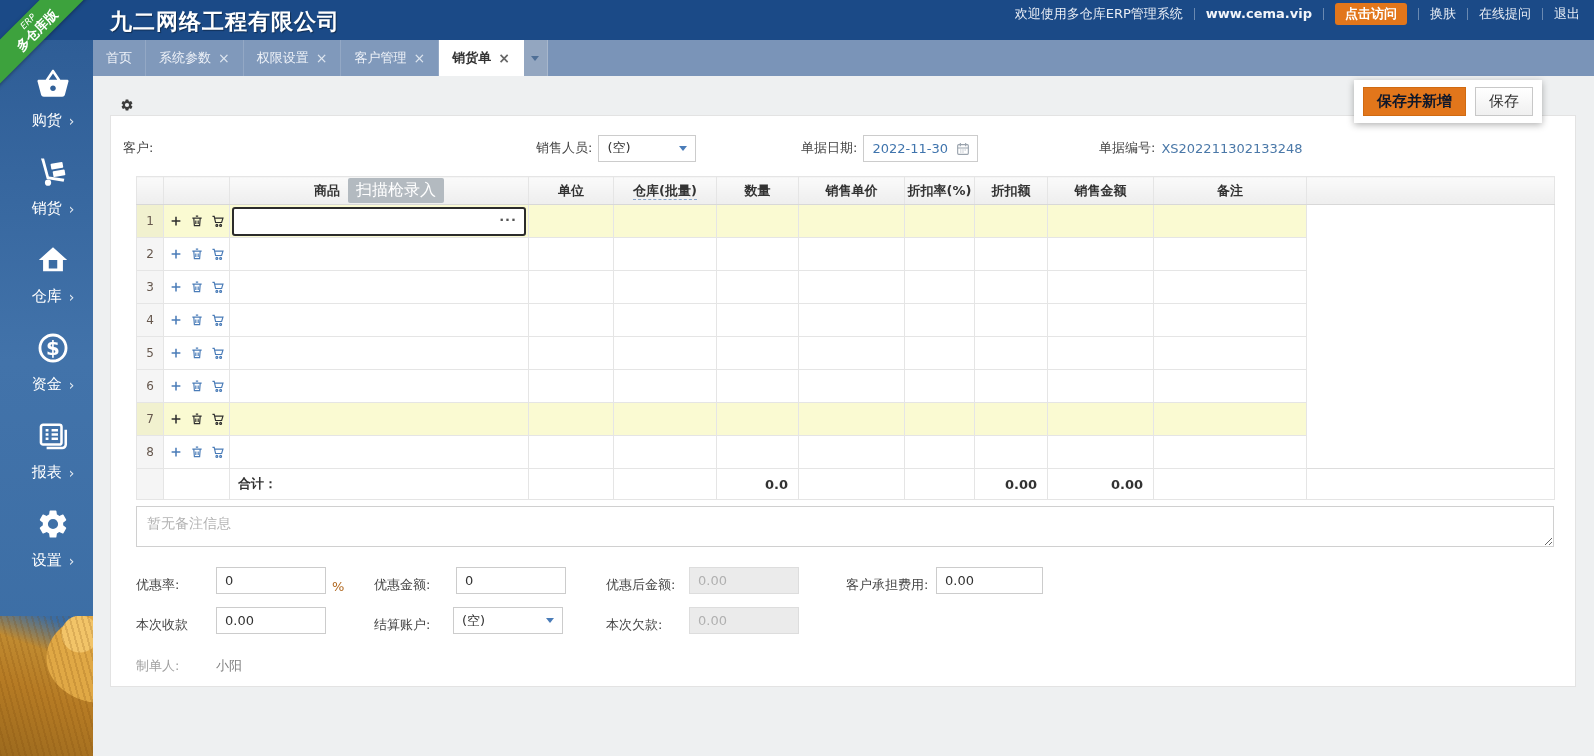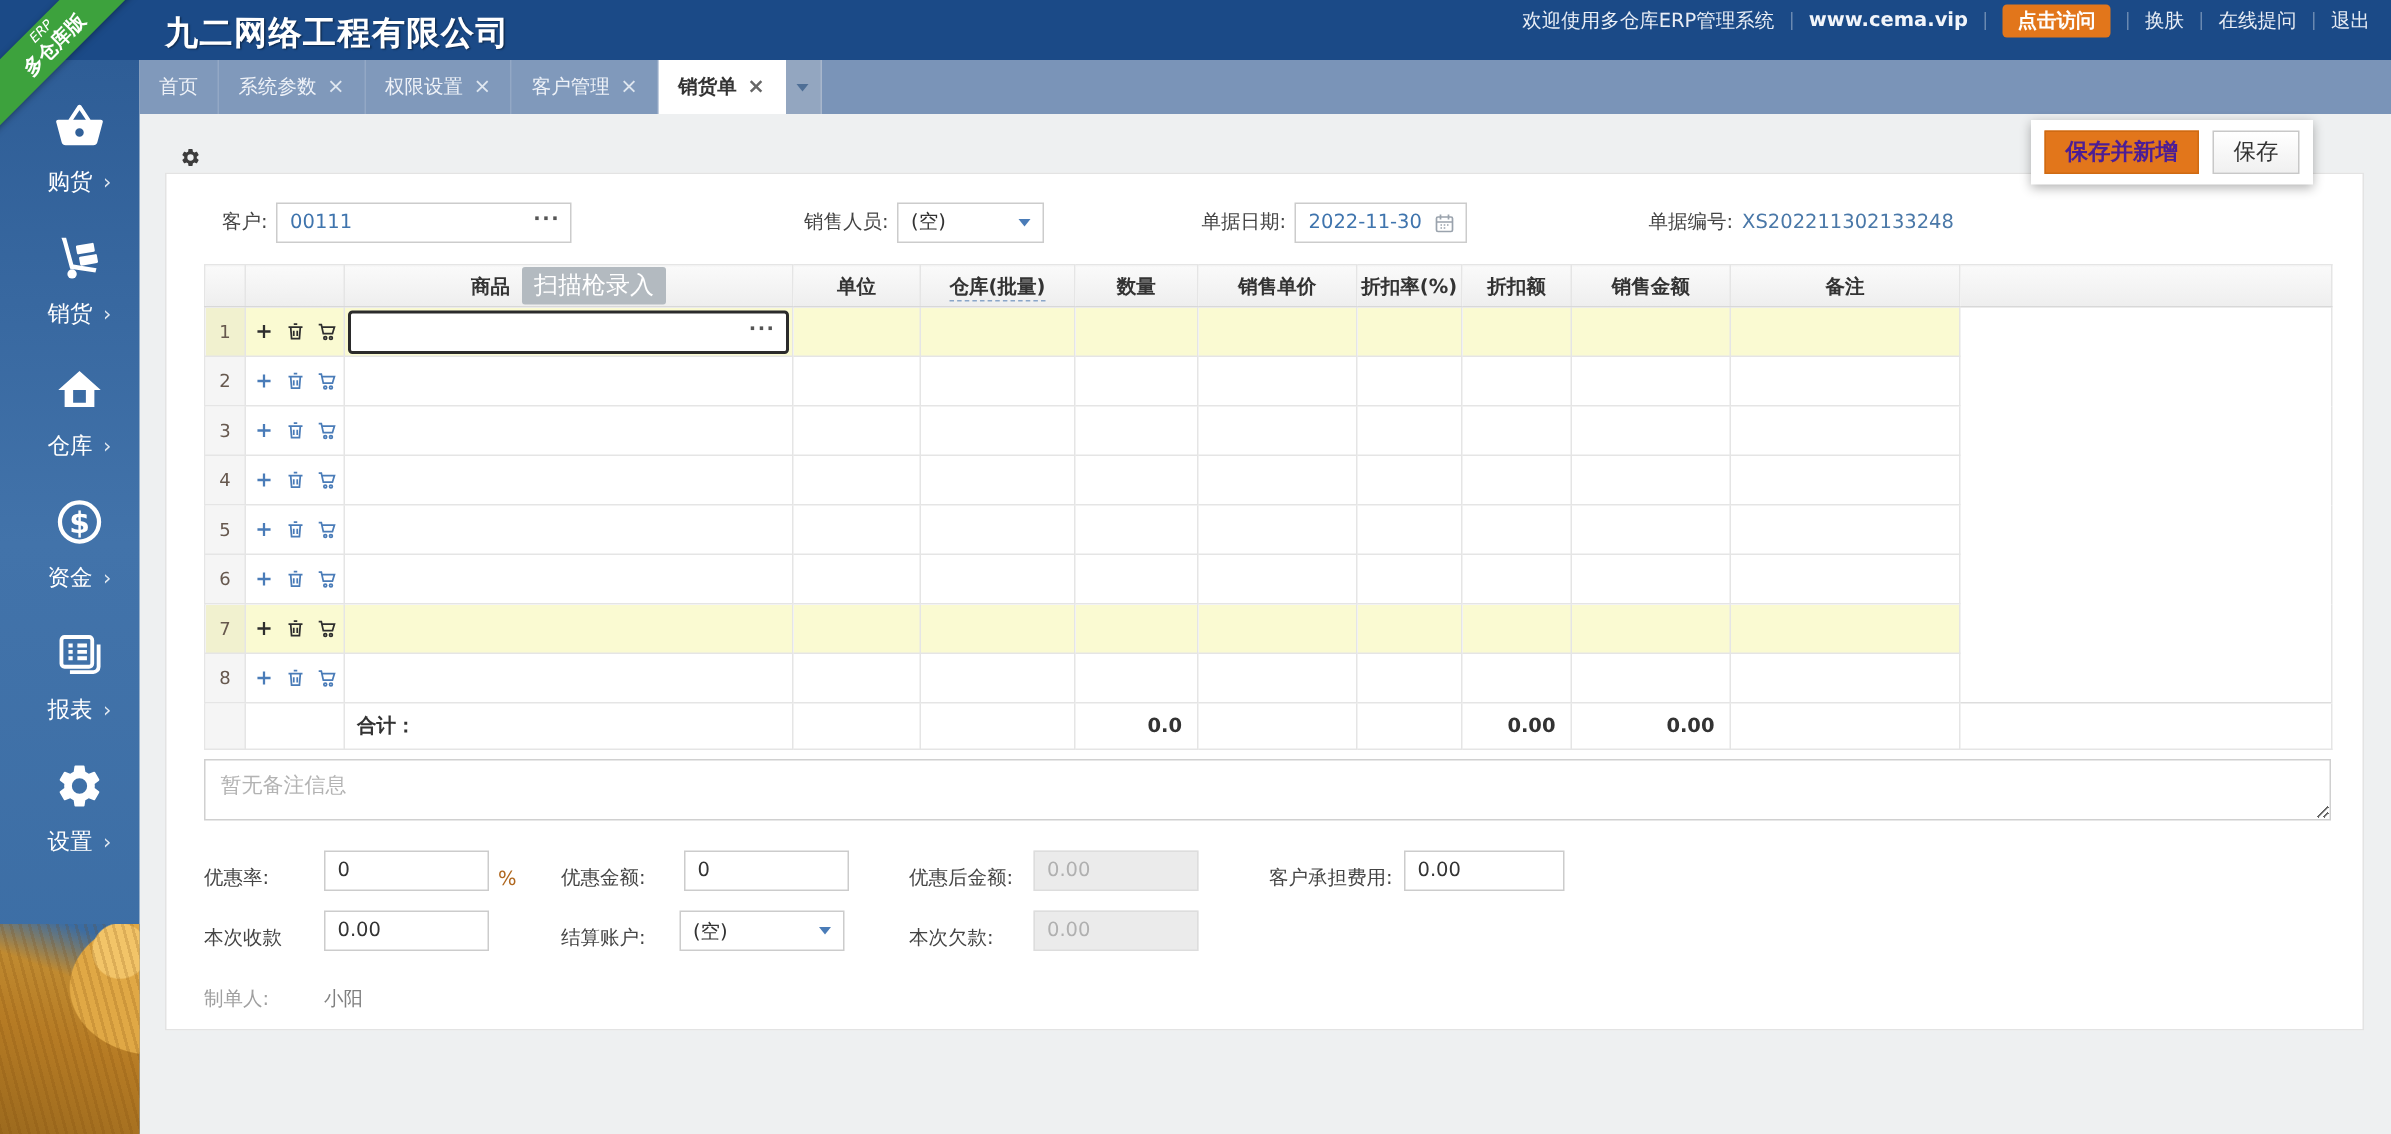--- a/index.html
+++ b/index.html
@@ -44,21 +44,21 @@
       radial-gradient(ellipse 95px 75px at 104px 42px, #e0a845 0 60%, rgba(224,168,69,0) 61%),
       linear-gradient(200deg, #3a6ca3 0 10%, #c08a30 30%, #b67b24 55%, #9c6a1e 100%);
   }
 
   
   .content { position:absolute; left:93px; top:76px; width:1501px; height:680px; background:#eef0f1; }
   .gear-small { position:absolute; left:27px; top:22px; width:14px; height:14px; cursor:pointer; }
   .gear-small svg { width:14px; height:14px; fill:#3c3c3c; }
 
   .savebox { position:absolute; top:4px; right:52px; background:#fff; padding:7px 9px; display:flex; gap:9px; box-shadow:0 2px 7px rgba(0,0,0,.3); z-index:7; }
-  .btn-primary { background:#e2761b; border:1px solid #cf6a12; color:#4c1d95; font-size:15px; font-weight:bold; padding:4px 13px; cursor:pointer; font-family:inherit; }
+  .btn-primary { background:#e2761b; border:1px solid #cf6a12; color:#0f172a; font-size:15px; font-weight:bold; padding:4px 13px; cursor:pointer; font-family:inherit; }
   .btn-secondary { background:linear-gradient(#fff,#f0f0f0); border:1px solid #c8c8c8; color:#333; font-size:15px; padding:4px 13px; cursor:pointer; font-family:inherit; }
 
   .panel { position:absolute; left:17px; top:39px; width:1466px; height:572px; background:#fff; border:1px solid #e3e3e3; }
 
   
   .fld { position:absolute; top:18px; height:28px; display:flex; align-items:center; }
   .fld .lab { color:#444; margin-right:6px; }
   .boxlike { position:relative; height:27px; border:1px solid #ccc; background:#fff; display:flex; align-items:center; padding:0 8px; cursor:text; }
   .boxlike .val { color:#3f74ad; }
   .more { position:absolute; right:7px; top:50%; transform:translateY(-58%); color:#555; font-weight:bold; letter-spacing:1px; cursor:pointer; }
@@ -237,26 +237,22 @@
       </svg>
   </span>
 
   <div class="savebox">
     <button class="btn-primary">保存并新增</button>
     <button class="btn-secondary">保存</button>
   </div>
 
   <div class="panel">
 
-    <div class="fld" style="left:37px">
+    <div class="fld" style="left:12px">
       <span class="lab">客户:</span>
-      <div class="boxlike" style="width:197px">
-        <span class="val">00111</span>
-        <span class="more">···</span>
-      </div>
     </div>
     <div class="fld" style="left:425px">
       <span class="lab">销售人员:</span>
       <div class="fake-select" style="width:98px">
         <span>(空)</span>
         <span class="tri"></span>
       </div>
     </div>
     <div class="fld" style="left:690px">
       <span class="lab">单据日期:</span>

